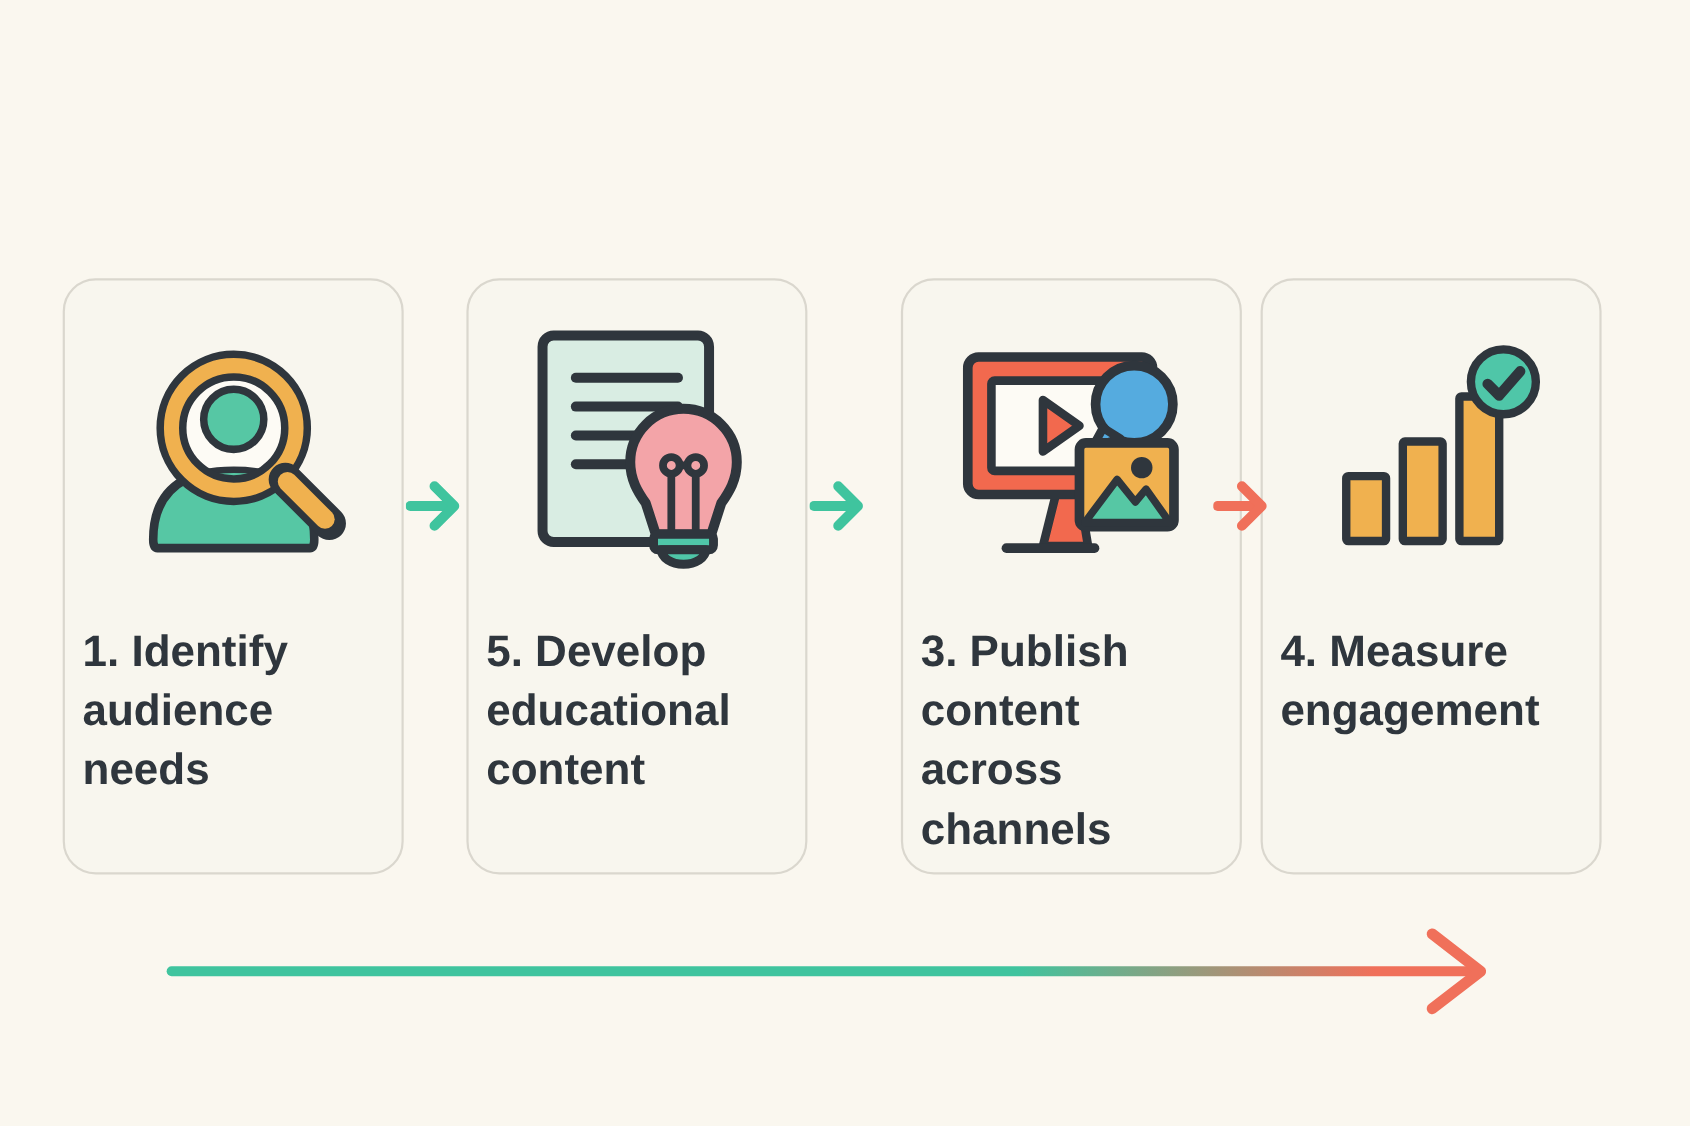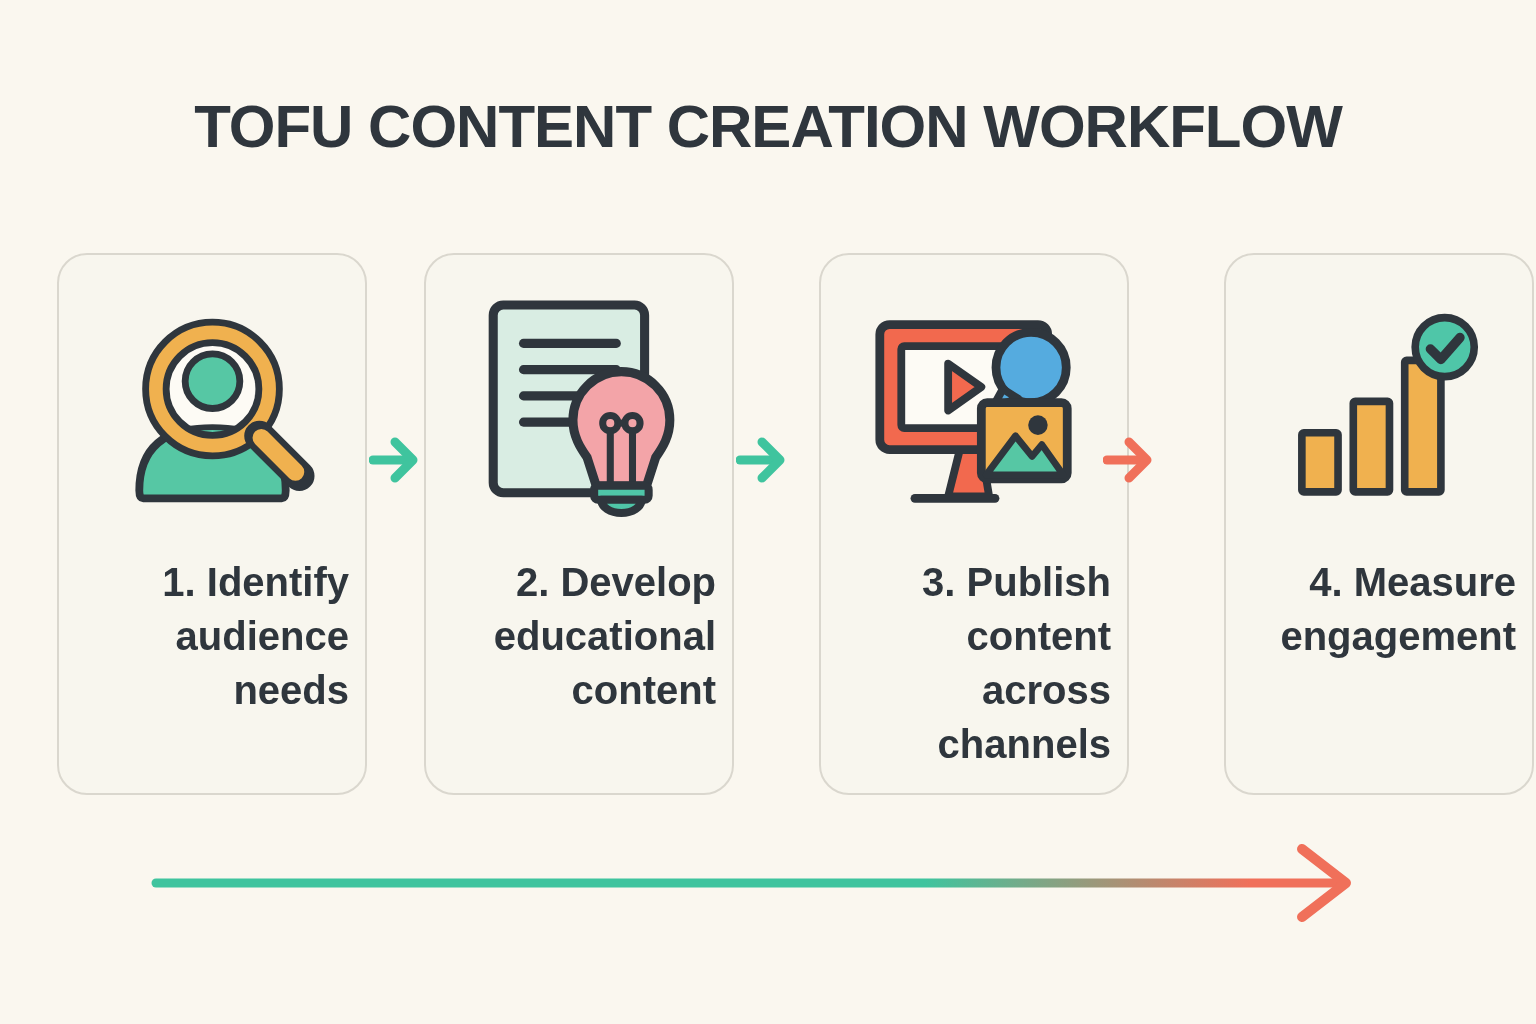--- a/index.html
+++ b/index.html
@@ -21,29 +21,30 @@
     position:absolute;top:253px;width:310px;height:542px;
     background:var(--card_bg,#F8F6EE);
     border:2px solid var(--card_border,#DAD7CE);
     border-radius:30px;
     box-sizing:border-box;
     display:flex;flex-direction:column;align-items:center;
   }
   .card-1{left:57px;}
   .card-2{left:424px;}
   .card-3{left:819px;}
-  .card-4{left:1224px;}
+  .card-4{left:1146px;}
   .icon-wrap{
     height:300px;display:flex;align-items:center;justify-content:center;
     padding-top:8px;box-sizing:border-box;
   }
   .step-label{
-    width:274px;text-align:right;
+    width:274px;text-align:left;
     font-size:40px;line-height:54px;font-weight:bold;
     color:var(--text,#2F363D);
+    margin-top:10px;
   }
   .connector{position:absolute;top:428px;width:52px;height:64px;}
   .connector-1{left:369px;color:var(--teal_arrow,#3FC49E);}
   .connector-2{left:736px;color:var(--teal_arrow,#3FC49E);}
   .connector-3{left:1103px;color:var(--coral,#F0705A);}
   .bottom-arrow{position:absolute;left:150px;top:835px;width:1250px;height:96px;}
   
   .s-ink{stroke:var(--ink,#2F363D);}
   .f-teal{fill:var(--teal,#56C7A4);}
   .f-yellow{fill:var(--yellow,#F0B14F);}
@@ -55,21 +56,20 @@
   .f-white{fill:var(--screen_white,#FDFBF5);}
   .f-ink{fill:var(--ink,#2F363D);}
   .stop-teal{stop-color:var(--teal_arrow,#3FC49E);}
   .stop-coral{stop-color:var(--coral,#F0705A);}
 </style>
 </head>
 <body>
 
 <div class="canvas">
 
-  <h1 class="page-title">TOFU CONTENT CREATION WORKFLOW</h1>
 
   <div class="card card-1">
     <div class="icon-wrap">
       <svg width="205" height="205" viewBox="0 0 210 210">
         <path class="f-teal s-ink" stroke-width="8" stroke-linejoin="round" d="M34 196 Q30 196 30 188 Q30 124 105 122 Q180 124 180 188 Q180 196 176 196 Z"></path>
         <circle class="f-white" cx="105" cy="84" r="68"></circle>
         <circle class="f-teal s-ink" stroke-width="7" cx="105" cy="76" r="28"></circle>
         <ellipse class="f-teal s-ink" stroke-width="6" cx="105" cy="132" rx="40" ry="9"></ellipse>
         <circle cx="105" cy="84" r="58" fill="none" stroke="var(--yellow,#F0B14F)" stroke-width="20"></circle>
         <circle class="s-ink" cx="105" cy="84" r="68.5" fill="none" stroke-width="7"></circle>
@@ -92,21 +92,21 @@
         <path class="f-pink s-ink" stroke-width="9" stroke-linejoin="round" d="M147 72 a48 48 0 0 1 48 48 c0 16 -7 27 -14 37 l-9 28 h-50 l-9 -28 c-7 -10 -14 -21 -14 -37 a48 48 0 0 1 48 -48 Z"></path>
         <circle class="s-ink" cx="136" cy="123" r="7.5" fill="none" stroke-width="7"></circle>
         <circle class="s-ink" cx="158" cy="123" r="7.5" fill="none" stroke-width="7"></circle>
         <line class="s-ink" x1="143" y1="123" x2="151" y2="123" stroke-width="7"></line>
         <line class="s-ink" x1="136" y1="131" x2="136" y2="181" stroke-width="7" stroke-linecap="round"></line>
         <line class="s-ink" x1="158" y1="131" x2="158" y2="181" stroke-width="7" stroke-linecap="round"></line>
         <rect class="f-check s-ink" stroke-width="8" x="120" y="185" width="54" height="14" rx="4"></rect>
         <path class="f-check s-ink" stroke-width="8" stroke-linejoin="round" d="M127 199 a20 13 0 0 0 40 0 Z"></path>
       </svg>
     </div>
-    <div class="step-label">2. Develop educational content</div>
+    <div class="step-label">5. Develop educational content</div>
   </div>
 
   <div class="card card-3">
     <div class="icon-wrap">
       <svg width="205" height="205" viewBox="0 0 210 210">
         <path class="f-coral s-ink" stroke-width="8" stroke-linejoin="round" d="M90 146 L78 194 L120 194 L112 146 Z"></path>
         <line class="s-ink" x1="44" y1="196" x2="126" y2="196" stroke-width="9" stroke-linecap="round"></line>
         <rect class="f-coral s-ink" stroke-width="9" x="8" y="18" width="172" height="128" rx="10"></rect>
         <rect class="f-white s-ink" stroke-width="8" x="30" y="40" width="128" height="84" rx="3"></rect>
         <path class="f-coral s-ink" stroke-width="8" stroke-linejoin="round" d="M78 58 L112 82 L78 106 Z"></path>

